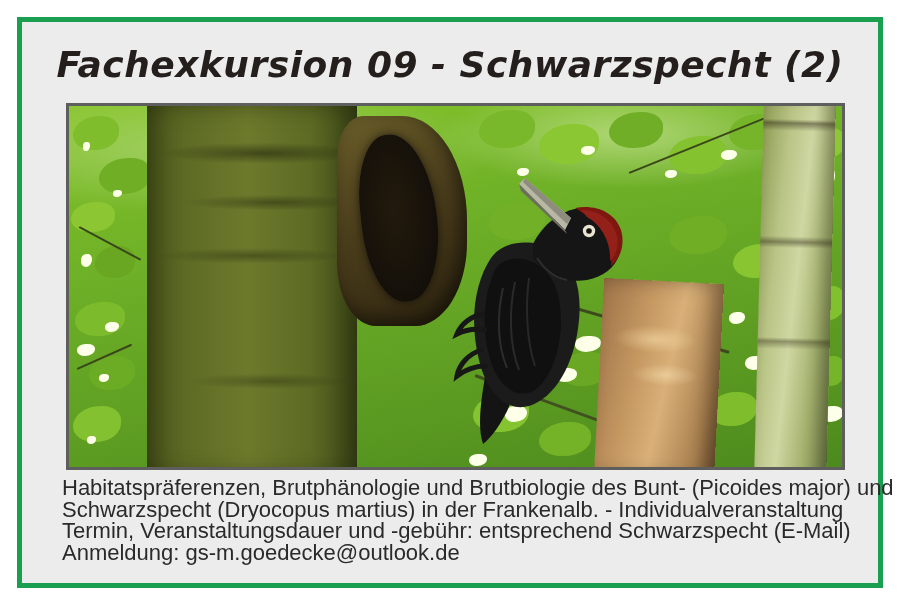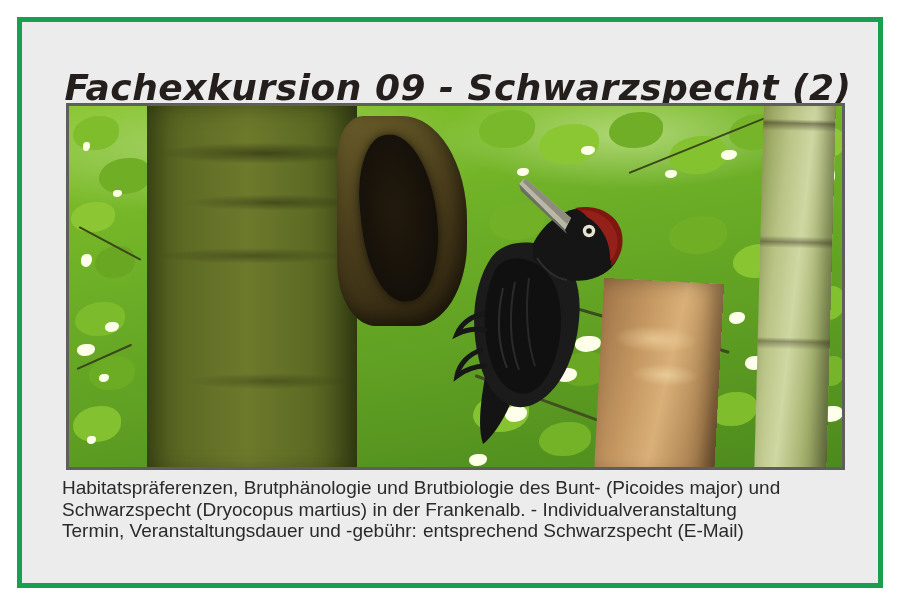--- a/index.html
+++ b/index.html
@@ -12,31 +12,30 @@
   .poster{
     position:absolute;
     left:17px; top:17px;
     width:866px; height:571px;
     box-sizing:border-box;
     border:5px solid #1a9e4f;
     background:#ececec;
   }
   .poster-title{
     position:absolute;
-    left:8px; top:22px;
+    left:0; top:22px;
     width:100%;
     text-align:center;
     font-family:"DejaVu Sans", sans-serif;
     font-style:italic;
     font-weight:600;
     font-size:36px;
     letter-spacing:0.5px;
     color:#241f1c;
     white-space:nowrap;
-    margin-top:23px;
   }
 
   
   .photo-frame{
     position:absolute;
     left:44px; top:81px;
     width:779px; height:367px;
     box-sizing:border-box;
     border:3px solid #5e5e5e;
     background:#3a5a14;
@@ -120,21 +119,21 @@
   
   .bird{position:absolute;left:330px;top:48px;width:300px;height:300px;}
   .bird svg{display:block;}
 
   
   .caption{
     position:absolute;
     left:40px; top:455px;
     width:790px;
     color:#2a2a2a;
-    font-size:19px;
+    font-size:22px;
     line-height:21.5px;
   }
   .caption .ln{white-space:nowrap;}
   .caption b{font-weight:normal;}
   .gap{display:inline-block;width:6px;}
 </style>
 </head>
 <body>
 
 <div class="poster">
@@ -249,15 +248,18 @@
 
     </div>
   </div>
 
   <div class="caption">
     <div class="ln">Habitatspräferenzen, Brutphänologie und Brutbiologie des Bunt- (Picoides major) und</div>
     <div class="ln">Schwarzspecht (Dryocopus martius) in der  Frankenalb. - Individualveranstaltung</div>
     <div class="ln">
       <b>Termin, Veranstaltungsdauer und -gebühr:</b><span class="gap"></span><span>entsprechend Schwarzspecht (E-Mail)</span>
     </div>
+    <div class="ln">
+      <b>Anmeldung:</b><span class="gap"></span><span>gs-m.goedecke@outlook.de</span>
+    </div>
   </div>
 
 </div>
 
 </body></html>

